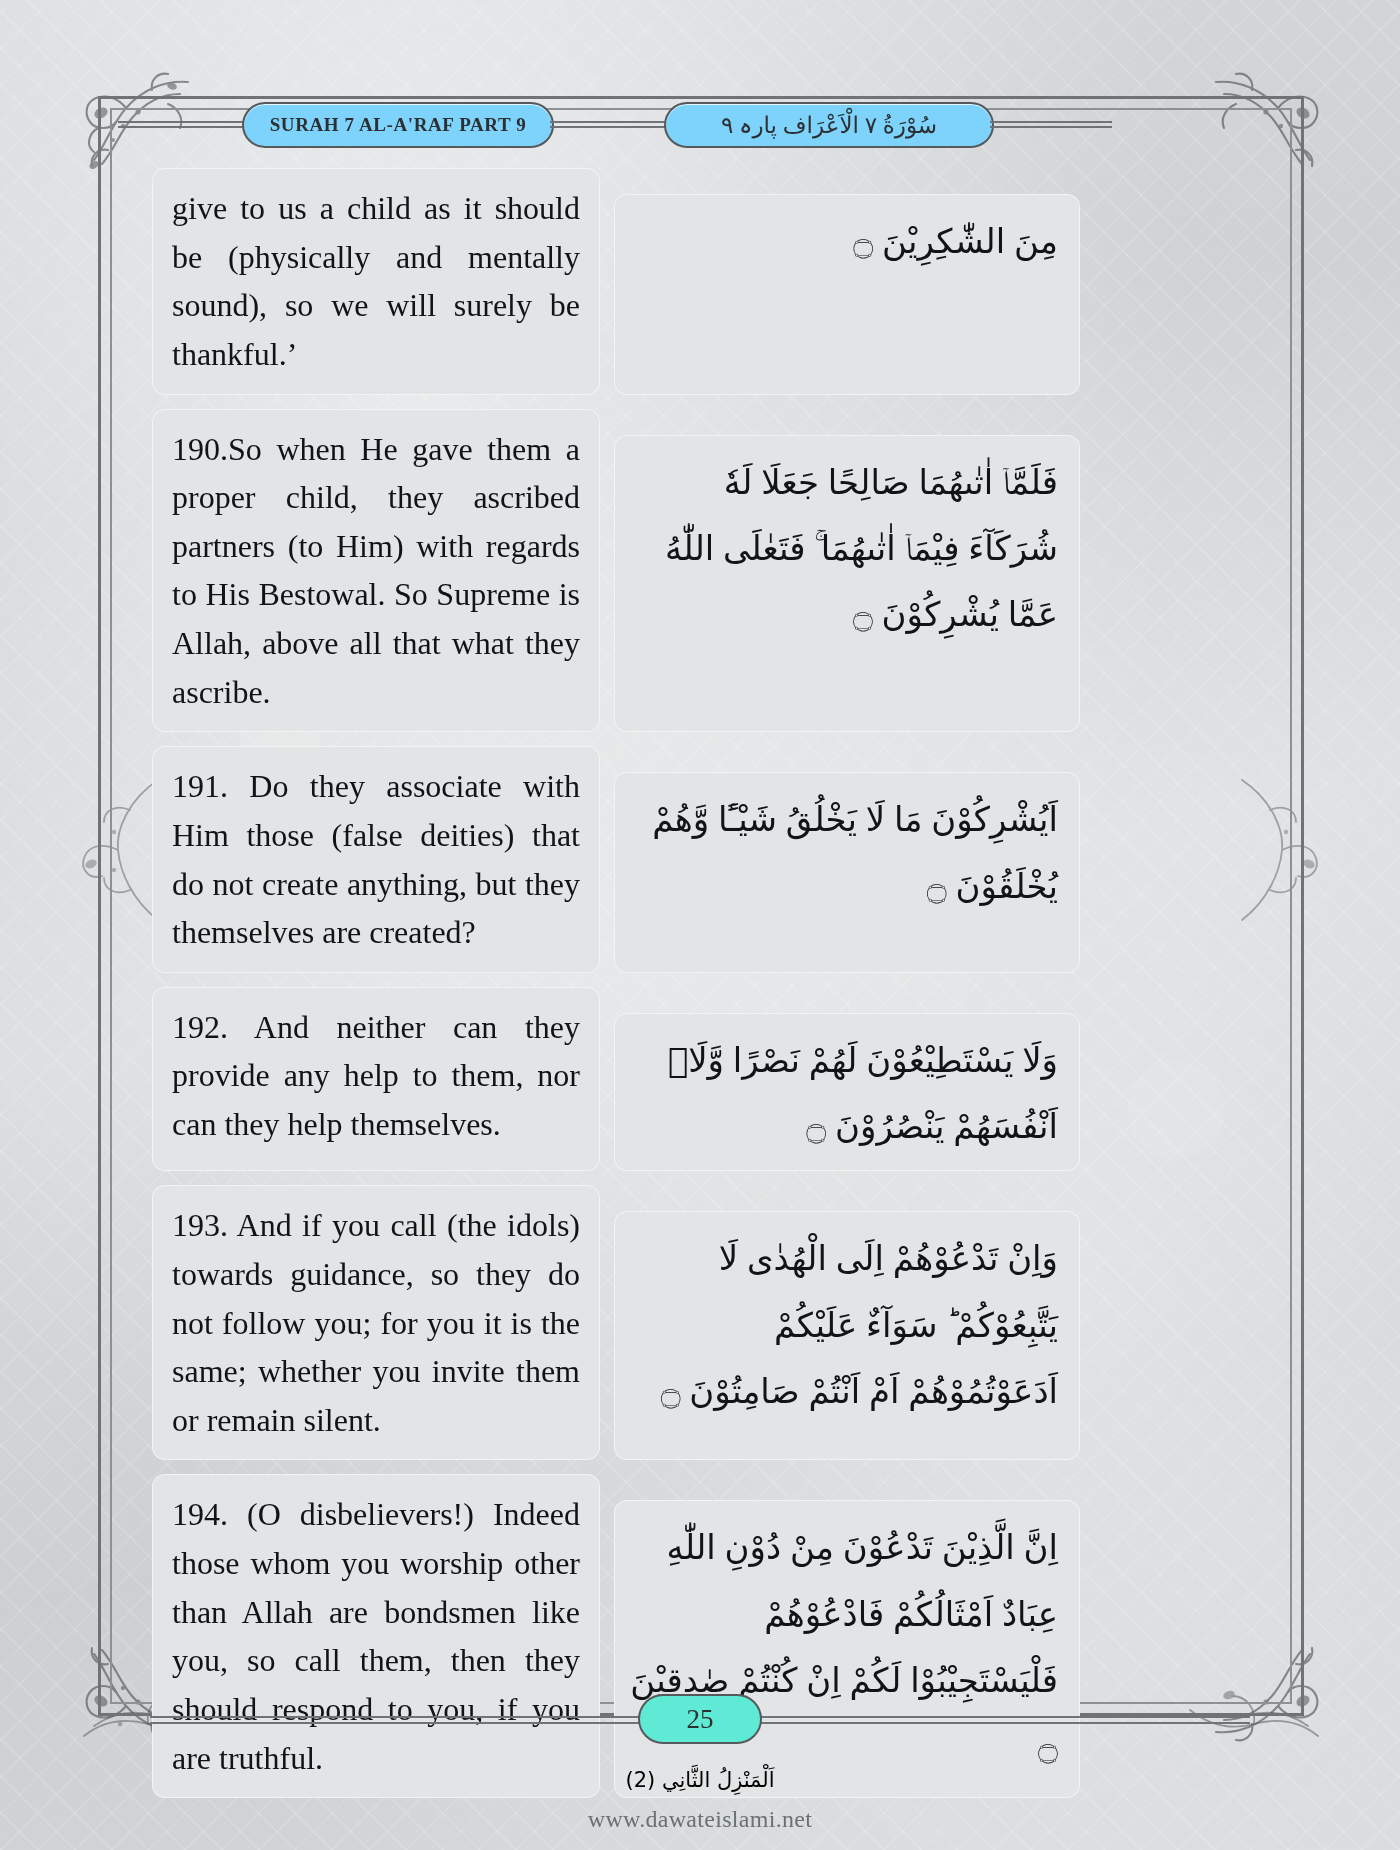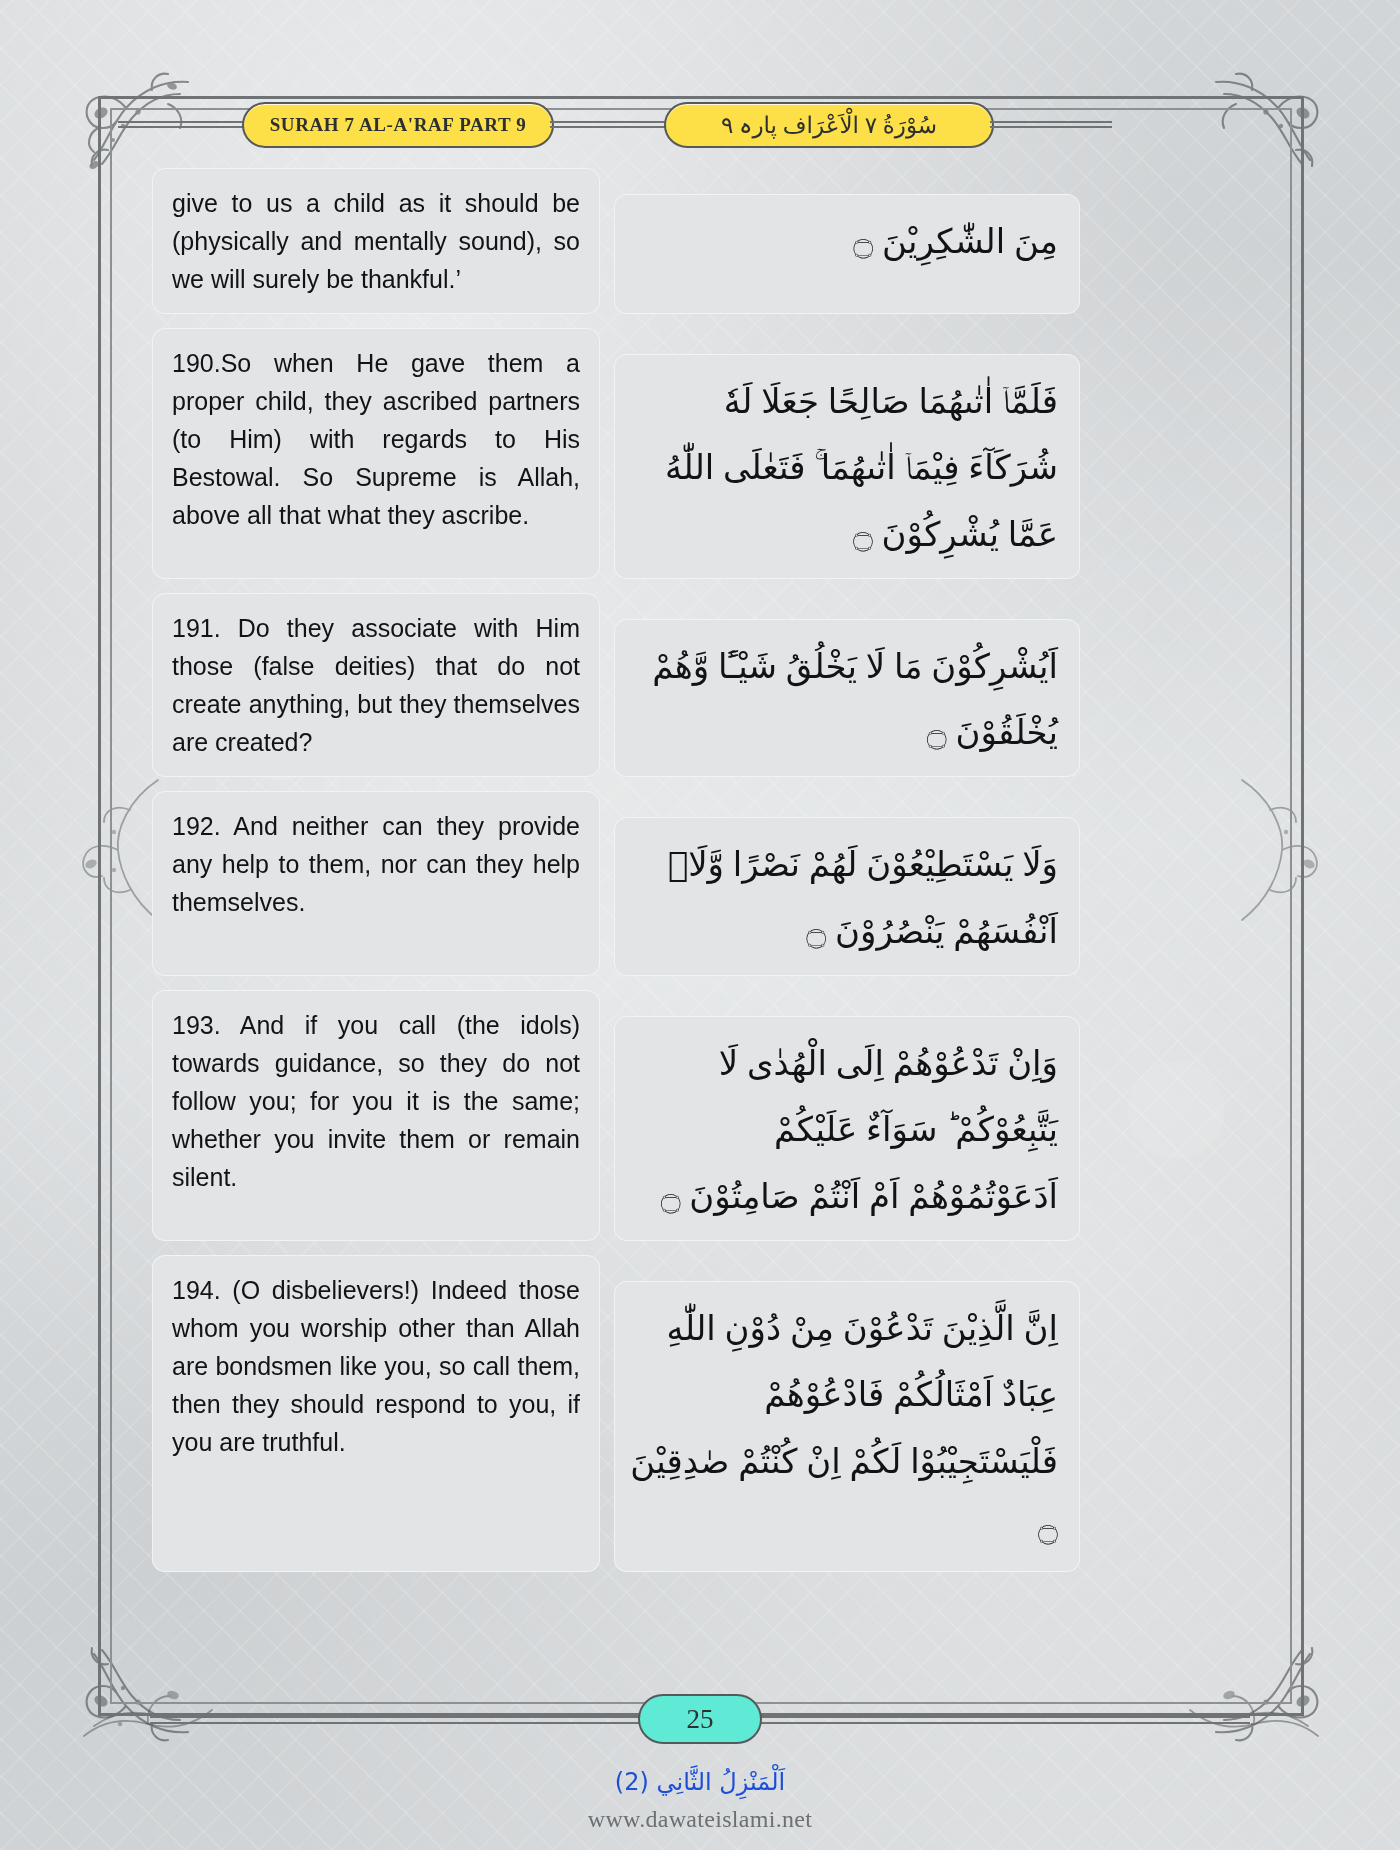--- a/index.html
+++ b/index.html
@@ -84,21 +84,21 @@
     left: 110px; top: 96px;
     width: 1182px; height: 62px;
   }
 
   .ribbon {
     position: absolute;
     top: 6px;
     height: 46px;
     border: 2.5px solid #55595c;
     border-radius: 24px;
-    background: #fde047;
+    background: #7dd3fc;
     display: flex;
     align-items: center;
     justify-content: center;
     box-shadow: 0 1px 0 rgba(255,255,255,.8) inset;
   }
   .ribbon-left  { left: 132px;  width: 312px; }
   .ribbon-right { left: 554px;  width: 330px; }
 
   .ribbon-left .rtext {
     font-family: "Liberation Serif", serif;
@@ -152,22 +152,22 @@
     width: 448px;
     padding: 16px 20px 16px 20px;
   }
   .cell-ar {
     width: 466px;
     padding: 14px 22px 12px 14px;
     margin-top: 26px;
   }
 
   .en-text {
-    font-family: Liberation Sans, sans-serif;
-    font-size: 25px;
+    font-family: Liberation Serif, serif;
+    font-size: 32px;
     line-height: 1.52;
     color: #111314;
     text-align: justify;
     text-justify: inter-word;
     hyphens: none;
   }
 
   .ar-text {
     font-family: "DejaVu Sans", sans-serif;
     font-size: 34px;
@@ -201,22 +201,22 @@
     font-size: 27px;
     color: #2d3032;
   }
 
   .footer-ar {
     position: absolute;
     left: 0; top: 1768px;
     width: 1400px;
     text-align: center;
     font-family: "DejaVu Sans", sans-serif;
-    font-size: 24px;
-    color: #1d4ed8;
+    font-size: 21px;
+    color: #000000;
     direction: rtl;
   }
   .footer-url {
     position: absolute;
     left: 0; top: 1806px;
     width: 1400px;
     text-align: center;
     font-family: "Liberation Serif", serif;
     font-size: 24px;
     color: #6b7073;

